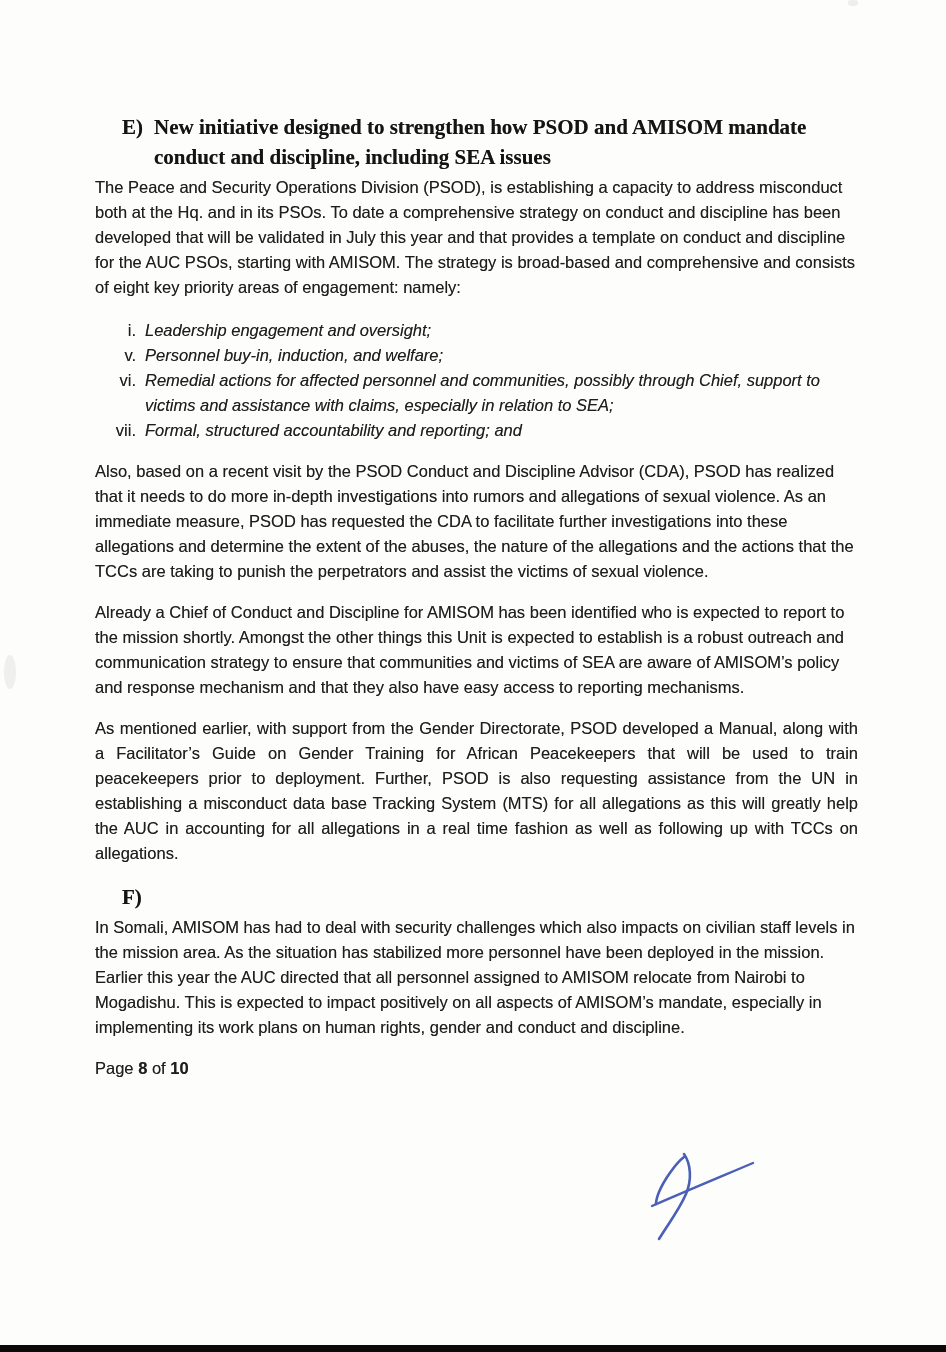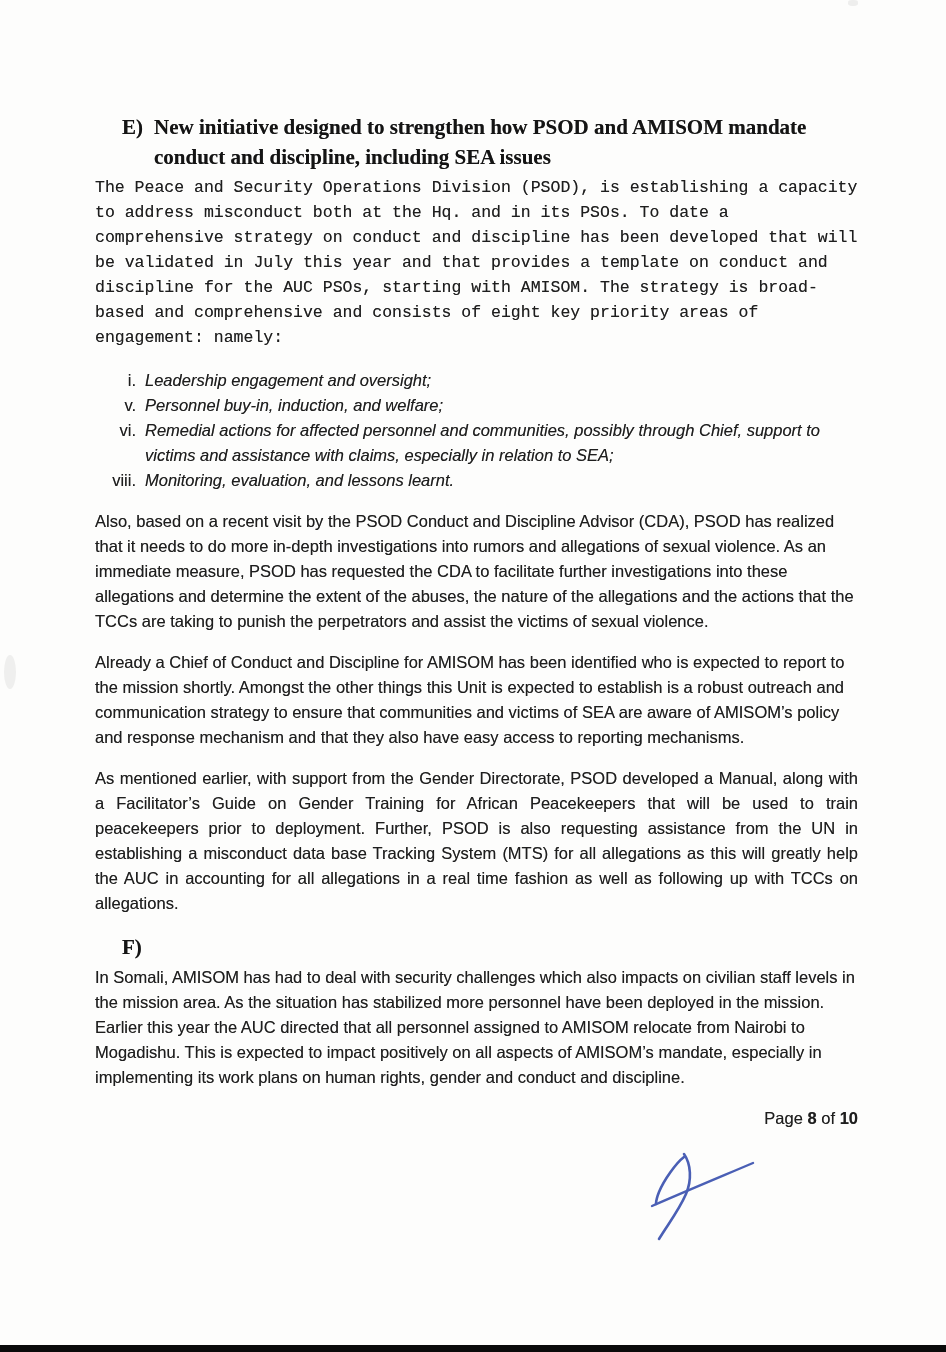--- a/index.html
+++ b/index.html
@@ -41,21 +41,20 @@
     margin-left: 27px;
   }
   .sec-heading .sec-title {
     max-width: 688px;
   }
   .para {
     margin: 0 0 16px 0;
   }
   .para.first {
     margin-bottom: 18px;
-    font-family: Liberation Mono, monospace;
   }
   .para.justified {
     text-align: justify;
   }
   ol.roman-list {
     list-style: none;
     margin: 0 0 16px 0;
     padding: 0;
   }
   ol.roman-list li {
@@ -68,21 +67,21 @@
     padding-right: 9px;
     box-sizing: border-box;
   }
   ol.roman-list .li-text {
     flex: 1 1 auto;
     max-width: 700px;
     font-style: italic;
   }
   .footer-line {
     margin-top: 16px;
-    text-align: right;
+    text-align: left;
   }
   .footer-line b {
     font-weight: bold;
   }
   .signature-svg {
     position: absolute;
     left: 640px;
     top: 1142px;
     width: 140px;
     height: 132px;
@@ -135,22 +134,22 @@
       </li>
       <li>
         <span class="li-num">v.</span>
         <span class="li-text">Personnel buy-in, induction, and welfare;</span>
       </li>
       <li>
         <span class="li-num">vi.</span>
         <span class="li-text">Remedial actions for affected personnel and communities, possibly through Chief, support to victims and assistance with claims, especially in relation to SEA;</span>
       </li>
       <li>
-        <span class="li-num">viii.</span>
-        <span class="li-text">Monitoring, evaluation, and lessons learnt.</span>
+        <span class="li-num">vii.</span>
+        <span class="li-text">Formal, structured accountability and reporting; and</span>
       </li>
     </ol>
 
     <p class="para">Also, based on a recent visit by the PSOD Conduct and Discipline Advisor (CDA), PSOD has realized that it needs to do more in-depth investigations into rumors and allegations of sexual violence. As an immediate measure, PSOD has requested the CDA to facilitate further investigations into these allegations and determine the extent of the abuses, the nature of the allegations and the actions that the TCCs are taking to punish the perpetrators and assist the victims of sexual violence.</p>
 
     <p class="para">Already a Chief of Conduct and Discipline for AMISOM has been identified who is expected to report to the mission shortly. Amongst the other things this Unit is expected to establish is a robust outreach and communication strategy to ensure that communities and victims of SEA are aware of AMISOM’s policy and response mechanism and that they also have easy access to reporting mechanisms.</p>
 
     <p class="para justified">As mentioned earlier, with support from the Gender Directorate, PSOD developed a Manual, along with a Facilitator’s Guide on Gender Training for African Peacekeepers that will be used to train peacekeepers prior to deployment. Further, PSOD is also requesting assistance from the UN in establishing a misconduct data base Tracking System (MTS) for all allegations as this will greatly help the AUC in accounting for all allegations in a real time fashion as well as following up with TCCs on allegations.</p>
 
     <div class="sec-heading">

